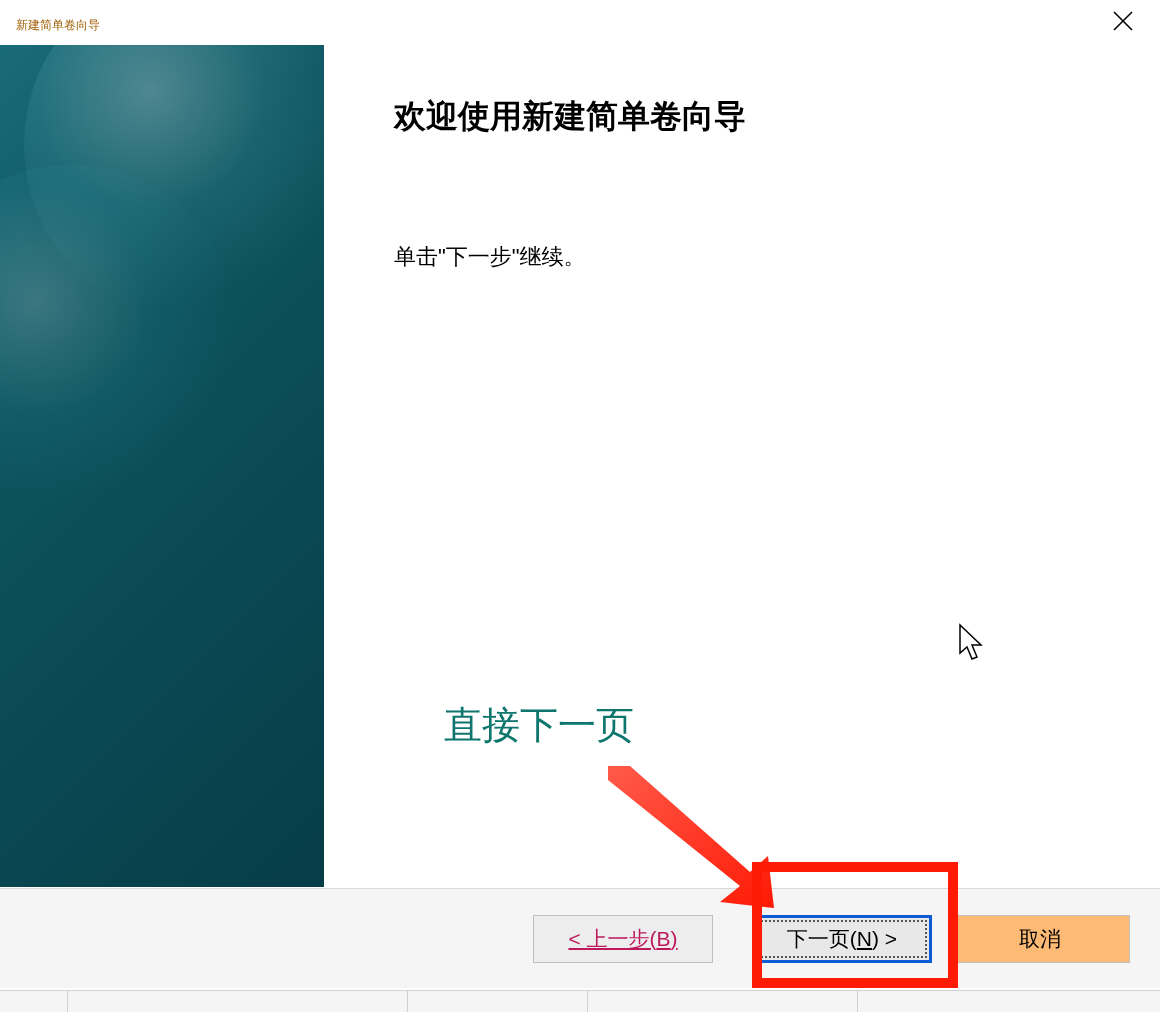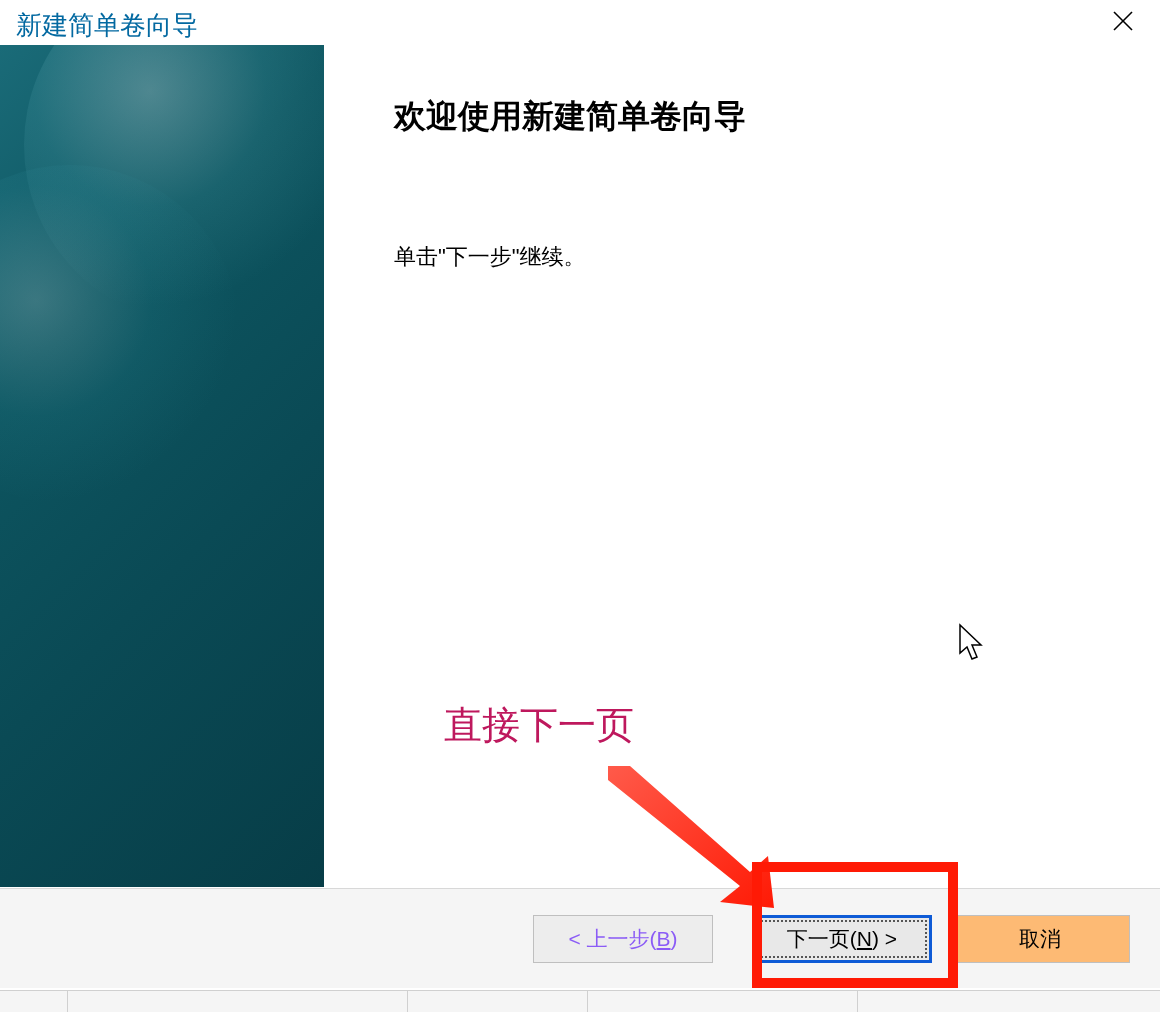--- a/index.html
+++ b/index.html
@@ -17,22 +17,22 @@
     }
     .title-bar {
       height: 45px;
       display: flex;
       align-items: center;
       justify-content: space-between;
       padding: 0 16px;
       background: #ffffff;
     }
     .title-text {
-      font-size: 26px;
-      color: #0369a1;
+      font-size: 12px;
+      color: #a16207;
       padding-top: 6px;
     }
     .close-btn {
       font-size: 28px;
       cursor: pointer;
       padding: 0 10px;
       font-weight: 200;
       line-height: 1;
     }
     .main-area {
@@ -101,40 +101,41 @@
       min-width: 180px;
       height: 48px;
       font-size: 21px;
       background: #fdba74;
       border: 1px solid #bfbfbf;
       cursor: pointer;
       font-family: inherit;
       padding: 0 18px;
     }
     .wiz-button.disabled {
-      color: #8b5cf6;
+      color: #be185d;
       cursor: default;
       background: #ededed;
+      text-decoration: underline;
     }
     .wiz-button.next {
       border: 3px solid #0e5bd6;
       outline: 2px dotted #555;
       outline-offset: -7px;
       background: #e8e8e8;
       position: relative;
       margin-left: 21px;
     }
     .underline-letter {
       text-decoration: underline;
     }
     .annotation-text {
       position: absolute;
       top: 700px;
       left: 444px;
-      color: #be185d;
+      color: #0f766e;
       font-size: 38px;
       font-weight: 500;
     }
     .annotation-arrow {
       position: absolute;
       top: 760px;
       left: 590px;
       pointer-events: none;
     }
     .red-box {

